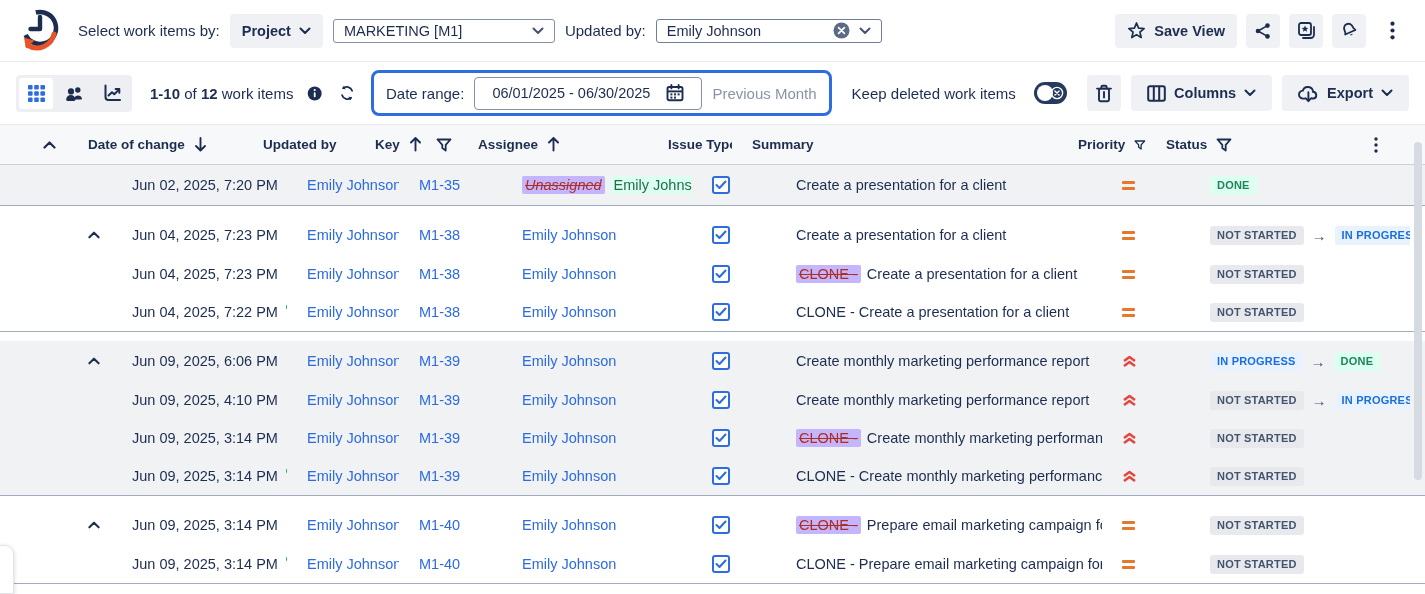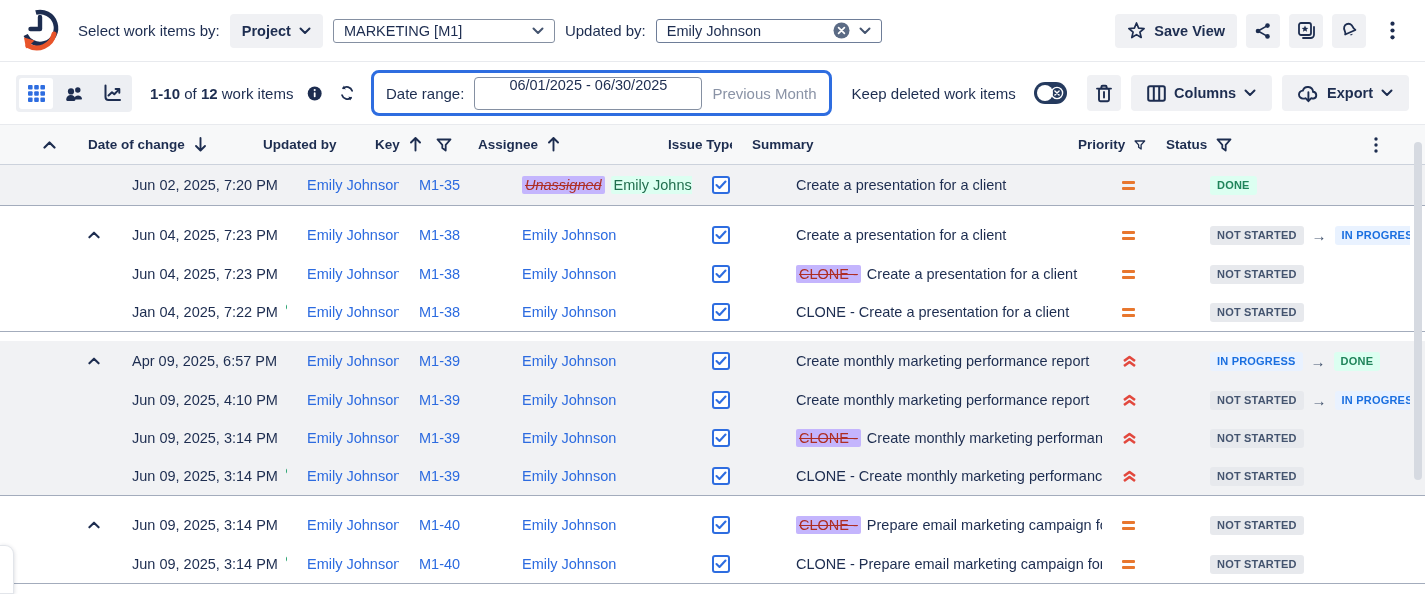--- a/index.html
+++ b/index.html
@@ -28,21 +28,21 @@
   
   .toolbar{height:63px; padding:0 16px; border-bottom:1px solid #e8eaee; gap:10px;}
   .viewgroup{display:flex; align-items:center; background:#edeff3; border-radius:4px; padding:3px; gap:4px;}
   .viewseg{width:34px; height:31px; display:flex; align-items:center; justify-content:center; border-radius:3px;}
   .viewseg.active{background:#fff;}
   .count{font-size:15px; margin-left:8px; white-space:nowrap;}
   .count b{font-weight:700;}
   .daterange{display:flex; align-items:center; gap:10px; border:3px solid var(--accent); border-radius:8px;
     height:46px; padding:0 12px; margin-left:6px;}
   .date-input{display:flex; align-items:center; justify-content:center; gap:16px; width:228px; height:33px;
-    border:1px solid var(--input-border); border-radius:4px; background:#fff; font-size:14.5px;flex-direction:column;}
+    border:1px solid var(--input-border); border-radius:4px; background:#fff; font-size:14.5px;}
   .prevmonth{color:var(--muted); font-size:15px; white-space:nowrap;}
   .keepdel{font-size:15px; white-space:nowrap;}
   .toggle{width:41px; height:22px; border-radius:11px; background:#253a5e; position:relative; margin-left:8px; cursor:pointer;}
   .toggle .knob{position:absolute; left:3px; top:3px; width:16px; height:16px; border-radius:50%; background:#fff;}
   .toggle svg{position:absolute; right:3px; top:4px;}
   
   .grid{display:grid; grid-template-columns:68px 175px 112px 103px 190px 84px 326px 88px 220px 1fr; align-items:center;}
   .cell{padding-left:20px; white-space:nowrap; overflow:hidden; display:flex; align-items:center; gap:6px;}
   .c-chev{justify-content:flex-end; padding-right:12px; padding-left:0;}
   .thead{height:40px; background:var(--hdr-bg); border-bottom:1px solid #ccd2dc; font-weight:700; font-size:13.5px;}
@@ -424,21 +424,21 @@
           </span>
         </div>
         <div class="cell">
           <span class="badge" style="color:#44546f;background:#e7e9ed">NOT STARTED</span>
         </div>
         <div class="cell c-menu"></div>
       </div>
       <div class="grid row">
         <div class="cell c-chev"></div>
         <div class="cell">
-          <span>Jan 04, 2025, 7:22 PM</span>
+          <span>Jun 04, 2025, 7:22 PM</span>
           <span class="dot"></span>
         </div>
         <div class="cell">
           <a class="lnk">Emily Johnson</a>
         </div>
         <div class="cell">
           <a class="lnk">M1-38</a>
         </div>
         <div class="cell">
           <a class="lnk">Emily Johnson</a>
@@ -466,21 +466,21 @@
       </div>
     </div>
     <div class="group g-gray">
       <div class="grid row">
         <div class="cell c-chev">
           <svg width="12" height="8" viewBox="0 0 13 8">
             <path d="M1.5 6.5 L6.5 1.5 L11.5 6.5" fill="none" stroke="#1d2d50" stroke-width="2.2" stroke-linecap="round" stroke-linejoin="round"></path>
           </svg>
         </div>
         <div class="cell">
-          <span>Apr 09, 2025, 6:57 PM</span>
+          <span>Jun 09, 2025, 6:06 PM</span>
         </div>
         <div class="cell">
           <a class="lnk">Emily Johnson</a>
         </div>
         <div class="cell">
           <a class="lnk">M1-39</a>
         </div>
         <div class="cell">
           <a class="lnk">Emily Johnson</a>
         </div>

